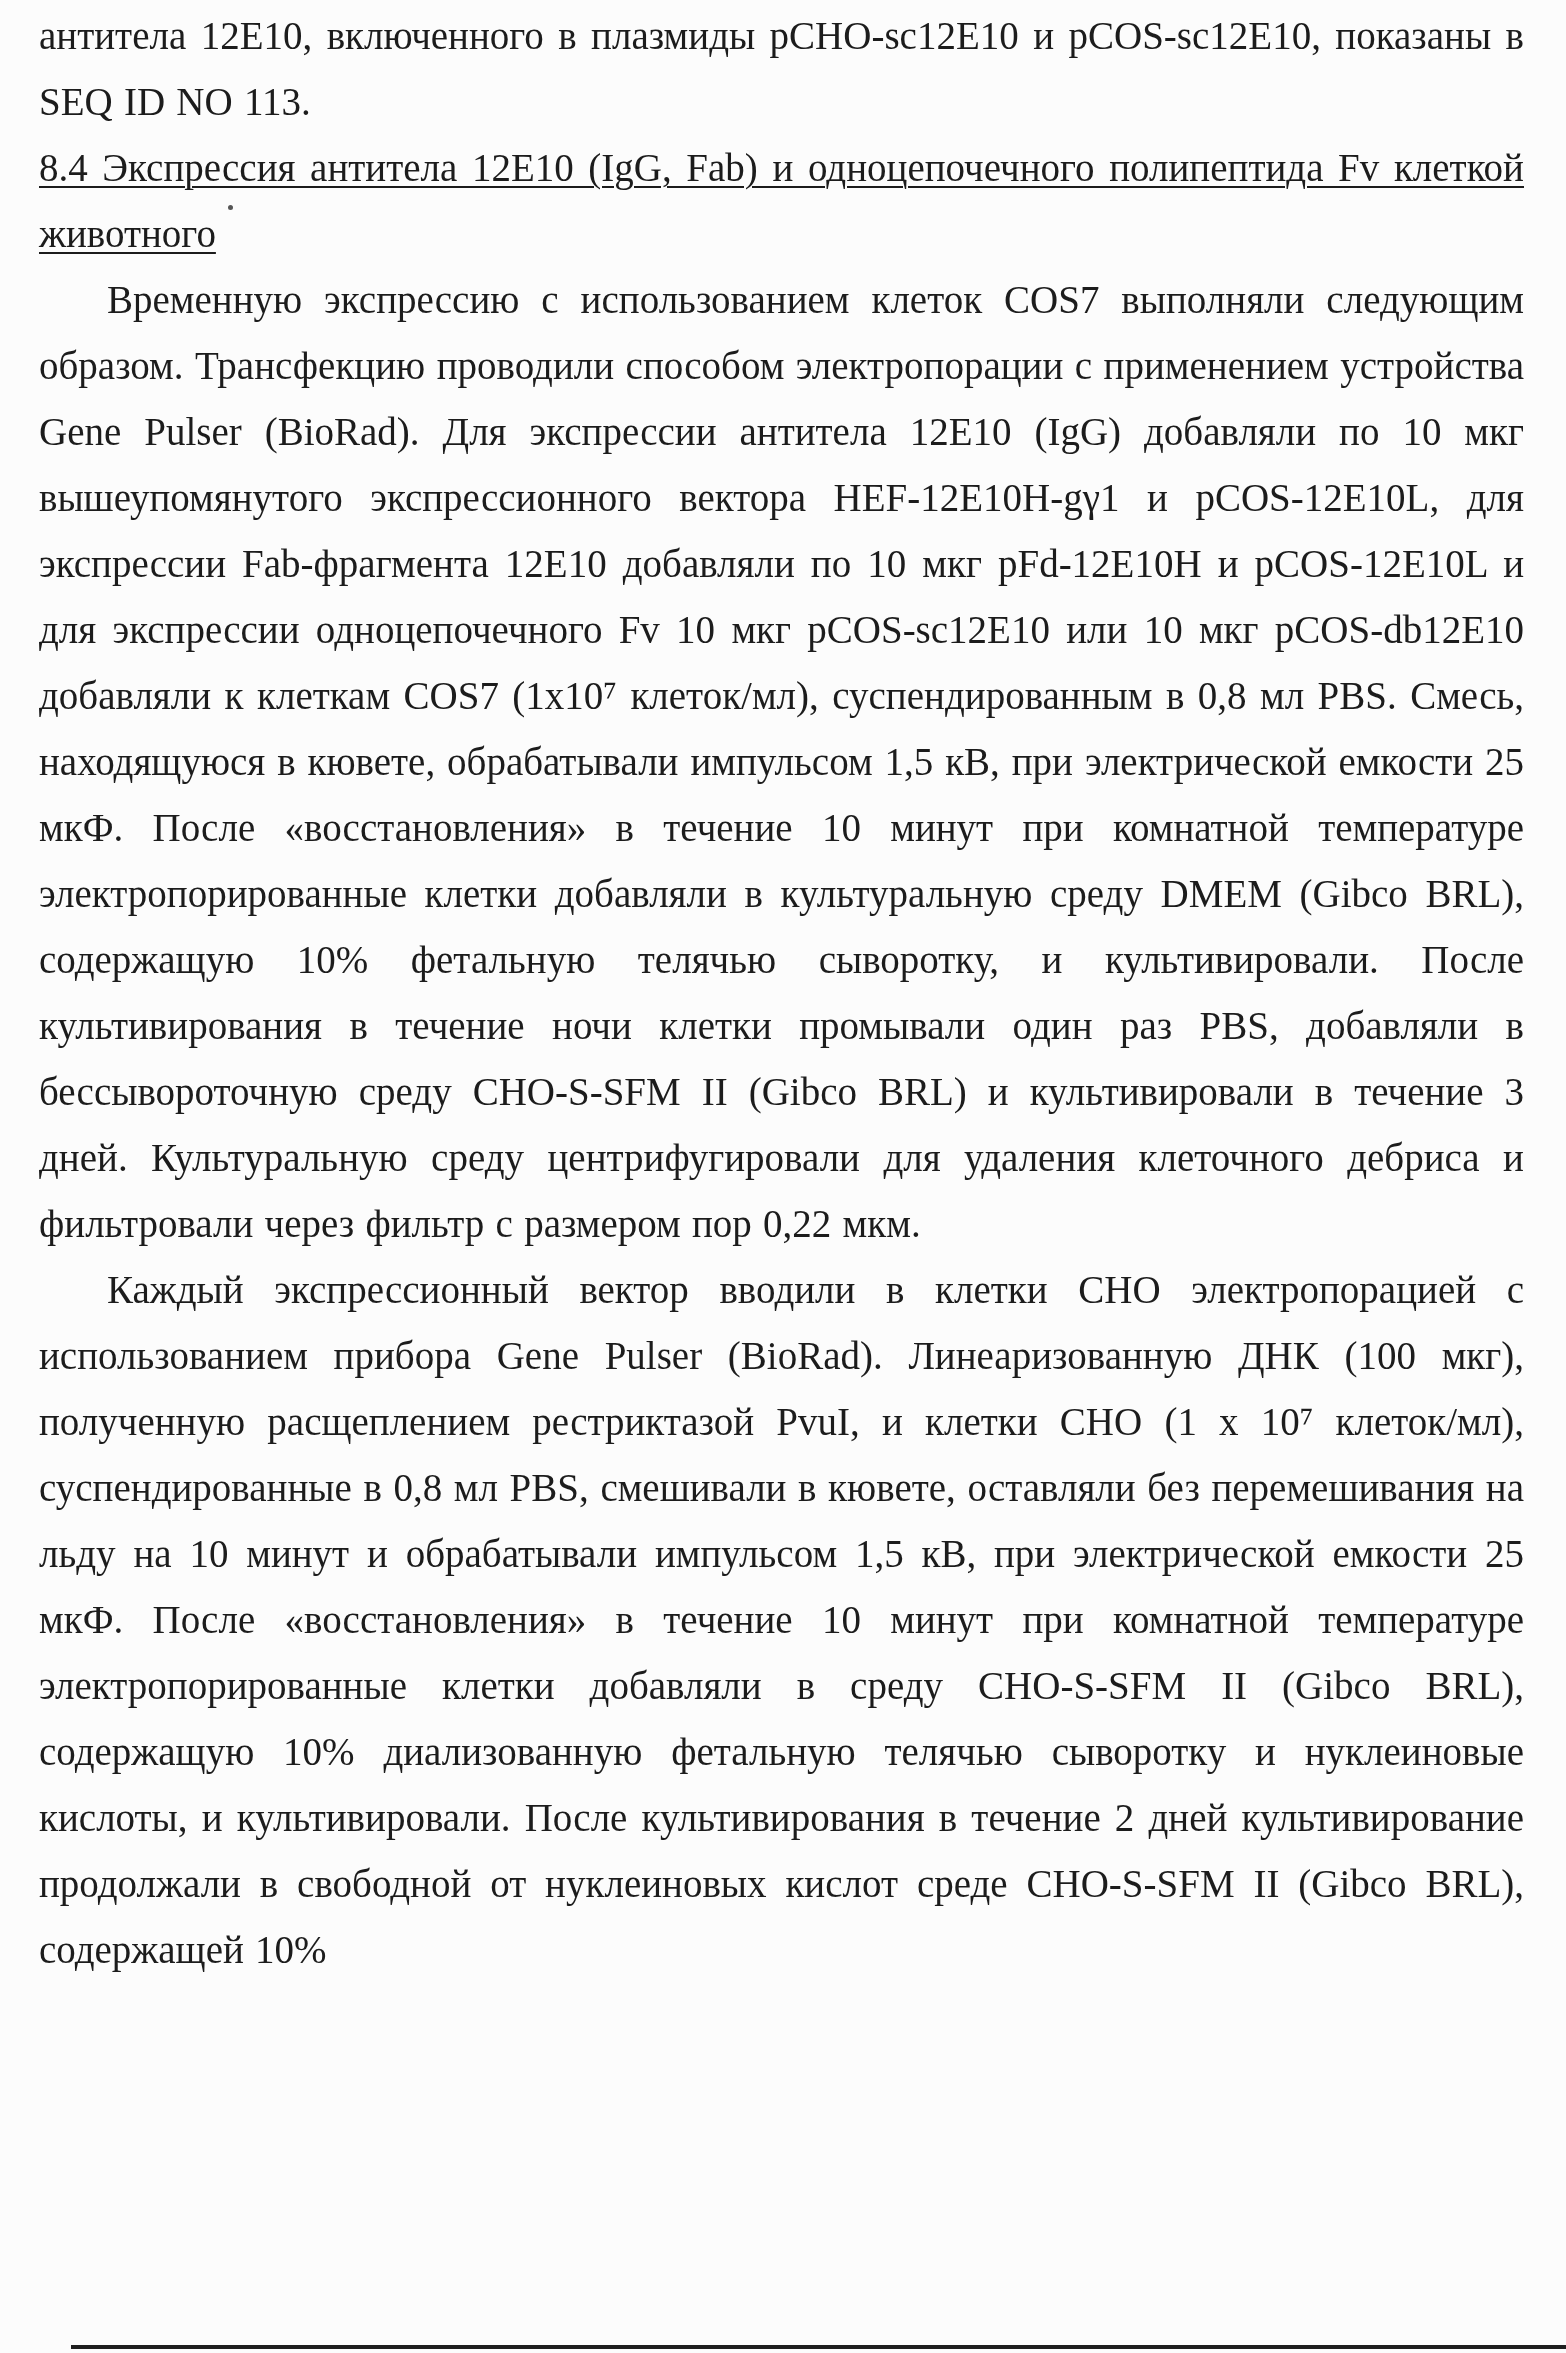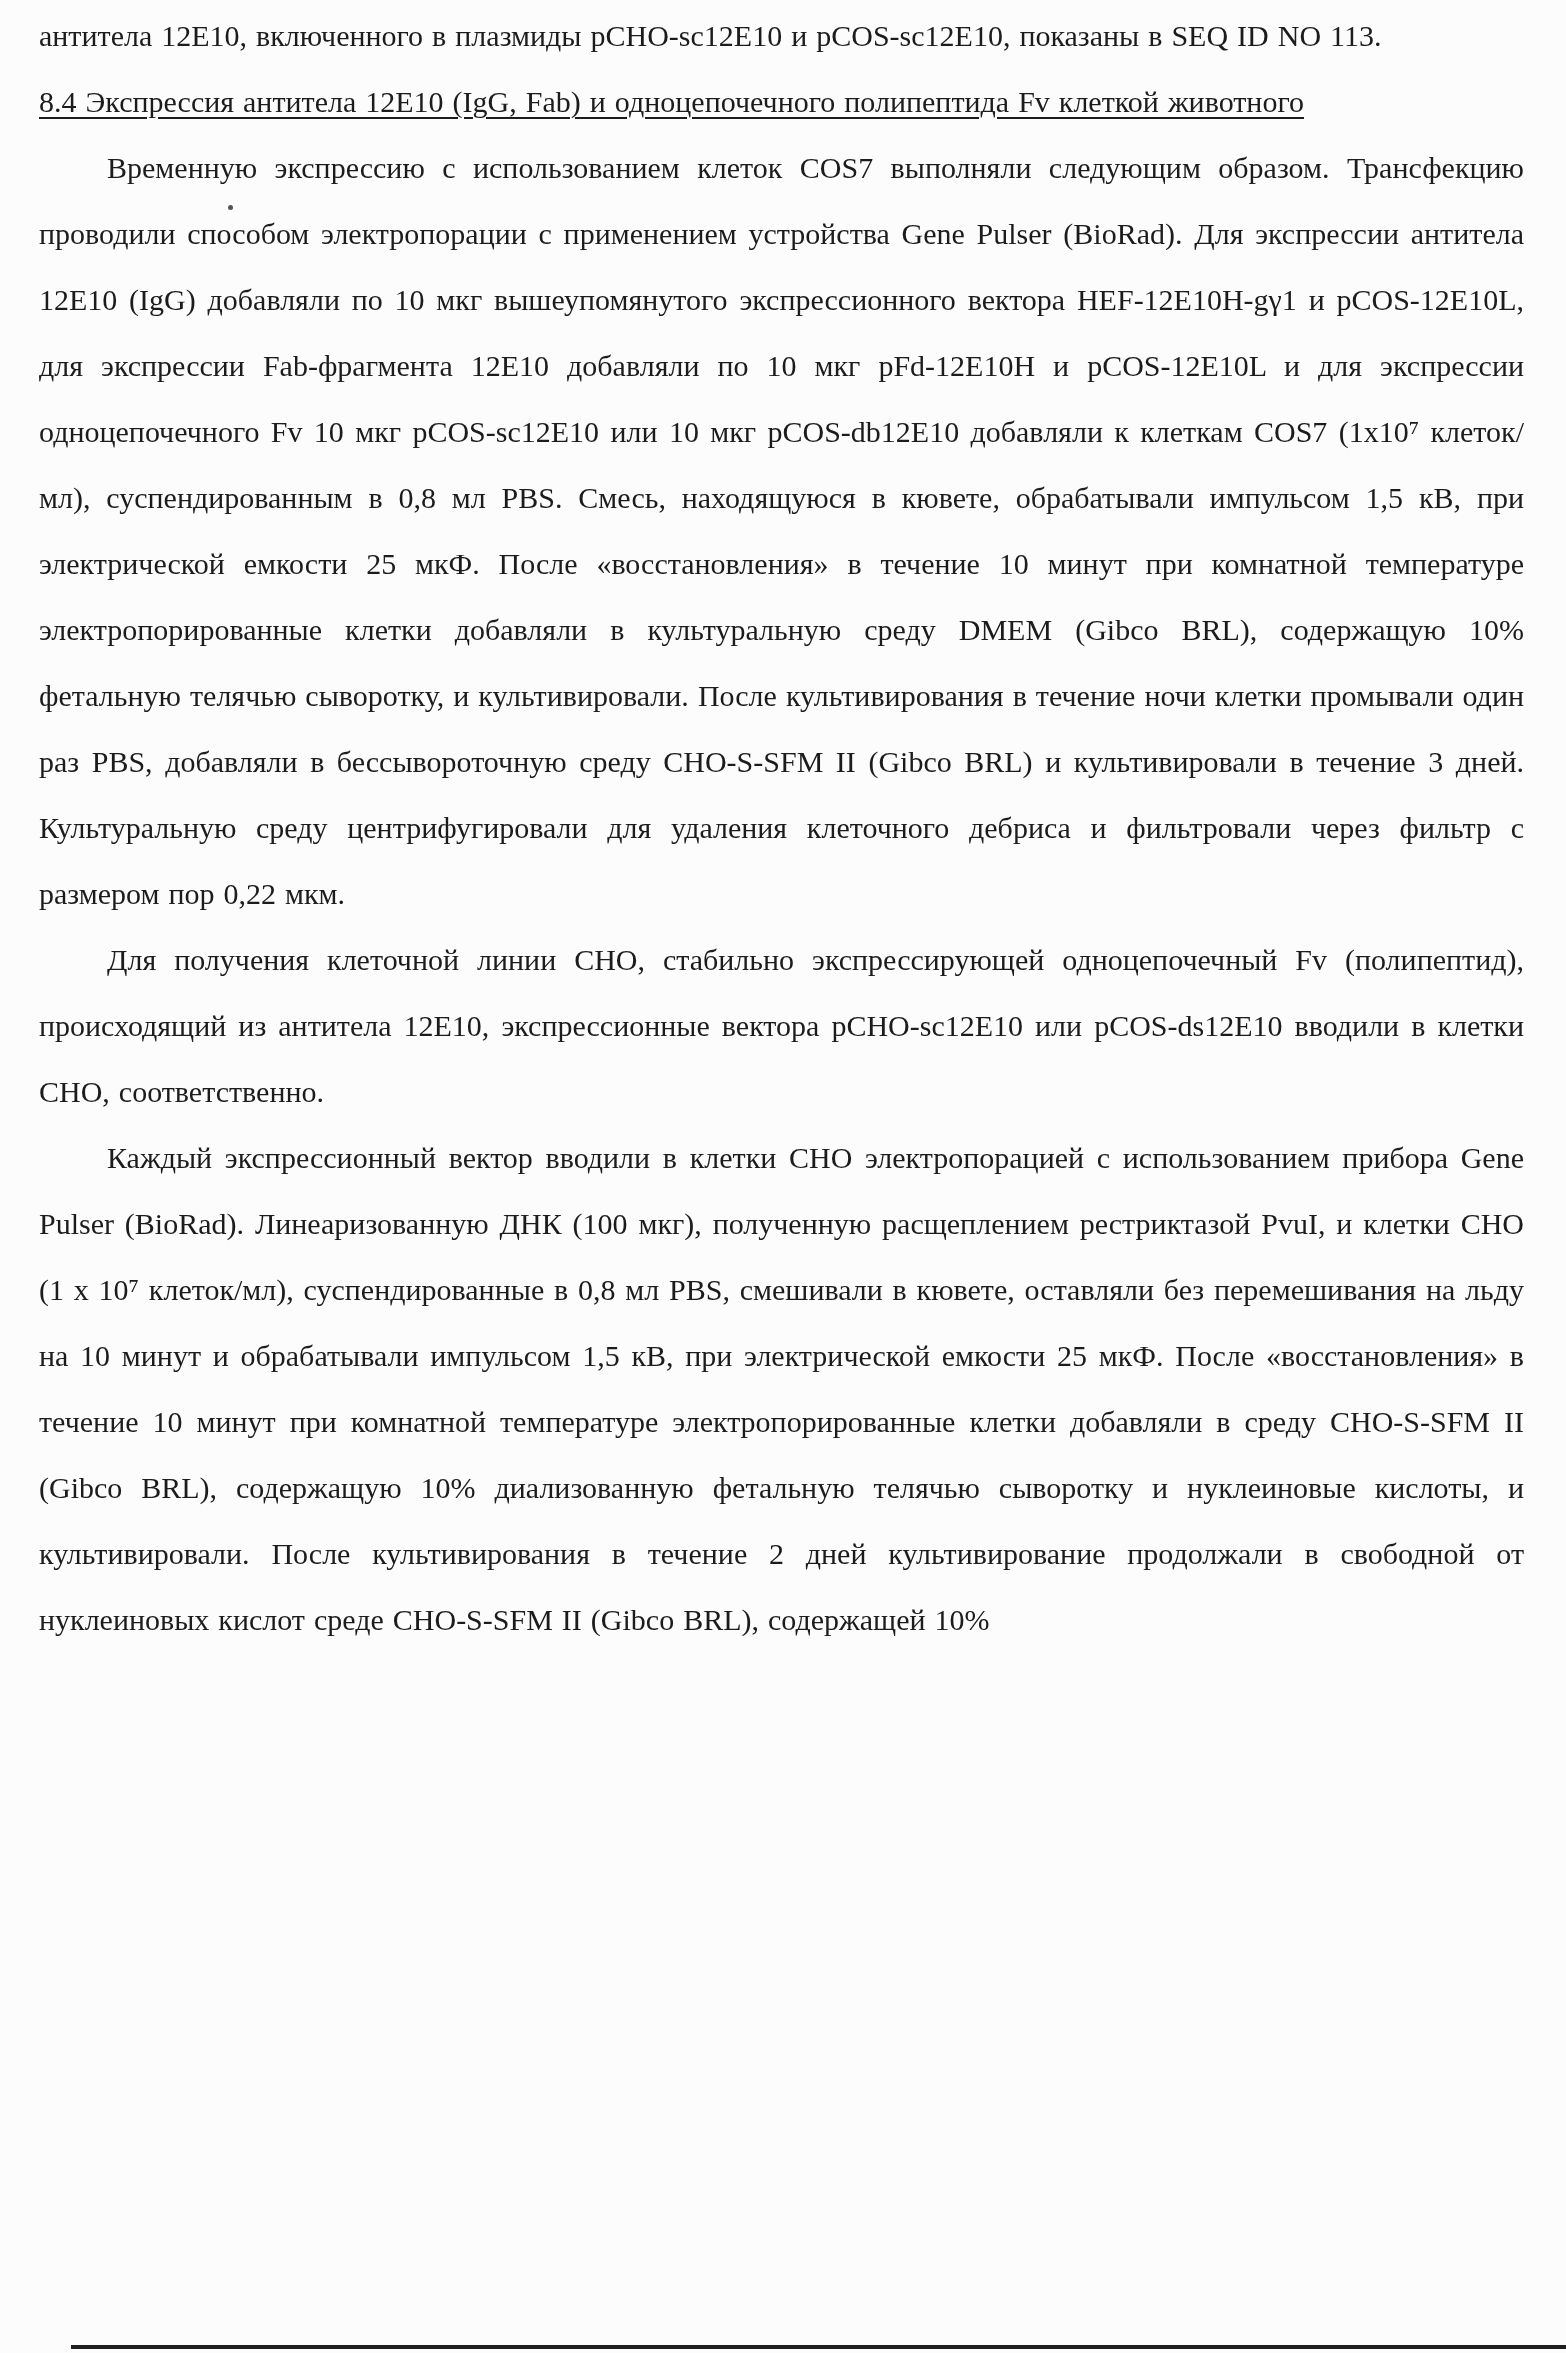--- a/index.html
+++ b/index.html
@@ -9,21 +9,21 @@
   }
   .page {
     position: relative;
     width: 1566px;
     height: 2354px;
     margin: 0 auto;
     background: #fcfcfc;
     box-sizing: border-box;
     padding: 3.1px 42px 0 39px;
     font-family: "Liberation Serif", "DejaVu Serif", serif;
-    font-size: 30px;
+    font-size: 39px;
     line-height: 66px;
     color: #1c1c1c;
     text-align: justify;
     overflow: hidden;
     word-spacing: 1.5px;
   }
   .page p, .page h2 {
     margin: 0;
     padding: 0;
     font-size: inherit;
@@ -64,21 +64,20 @@
 
 <div class="page" style="background: rgb(252, 252, 252); color: rgb(28, 28, 28);">
 
   <p class="continuation">антитела 12E10, включенного в плазмиды pCHO-sc12E10 и pCOS-sc12E10, показаны в SEQ ID NO 113.</p>
 
   <h2 class="heading">8.4 Экспрессия антитела 12E10 (IgG, Fab) и одноцепочечного полипептида Fv клеткой животного</h2>
 
 
   <p class="para">Временную экспрессию с использованием клеток COS7 выполняли следующим образом. Трансфекцию проводили способом электропорации с применением устройства Gene Pulser (BioRad). Для экспрессии антитела 12E10 (IgG) добавляли по 10 мкг вышеупомянутого экспрессионного вектора HEF-12E10H-gγ1 и pCOS-12E10L, для экспрессии Fab-фрагмента 12E10 добавляли по 10 мкг pFd-12E10H и pCOS-12E10L и для экспрессии одноцепочечного Fv 10 мкг pCOS-sc12E10 или 10 мкг pCOS-db12E10 добавляли к клеткам COS7 (1x10⁷ клеток/мл), суспендированным в 0,8 мл PBS. Смесь, находящуюся в кювете, обрабатывали импульсом 1,5 кВ, при электрической емкости 25 мкФ. После «восстановления» в течение 10 минут при комнатной температуре электропорированные клетки добавляли в культуральную среду DMEM (Gibco BRL), содержащую 10% фетальную телячью сыворотку, и культивировали. После культивирования в течение ночи клетки промывали один раз PBS, добавляли в бессывороточную среду CHO-S-SFM II (Gibco BRL) и культивировали в течение 3 дней. Культуральную среду центрифугировали для удаления клеточного дебриса и фильтровали через фильтр с размером пор 0,22 мкм.</p>
 
-  <p class="para">Для получения клеточной линии CHO, стабильно экспрессирующей одноцепочечный Fv (полипептид), происходящий из антитела 12E10, экспрессионные вектора pCHO-sc12E10 или pCOS-ds12E10 вводили в клетки CHO, соответственно.</p>
 
   <p class="para">Каждый экспрессионный вектор вводили в клетки CHO электропорацией с использованием прибора Gene Pulser (BioRad). Линеаризованную ДНК (100 мкг), полученную расщеплением рестриктазой PvuI, и клетки CHO (1 x 10⁷ клеток/мл), суспендированные в 0,8 мл PBS, смешивали в кювете, оставляли без перемешивания на льду на 10 минут и обрабатывали импульсом 1,5 кВ, при электрической емкости 25 мкФ. После «восстановления» в течение 10 минут при комнатной температуре электропорированные клетки добавляли в среду CHO-S-SFM II (Gibco BRL), содержащую 10% диализованную фетальную телячью сыворотку и нуклеиновые кислоты, и культивировали. После культивирования в течение 2 дней культивирование продолжали в свободной от нуклеиновых кислот среде CHO-S-SFM II (Gibco BRL), содержащей 10%</p>
 
   <div class="scan-speck"></div>
   <div class="scan-line"></div>
 
 </div>
 
 
 </body></html>

